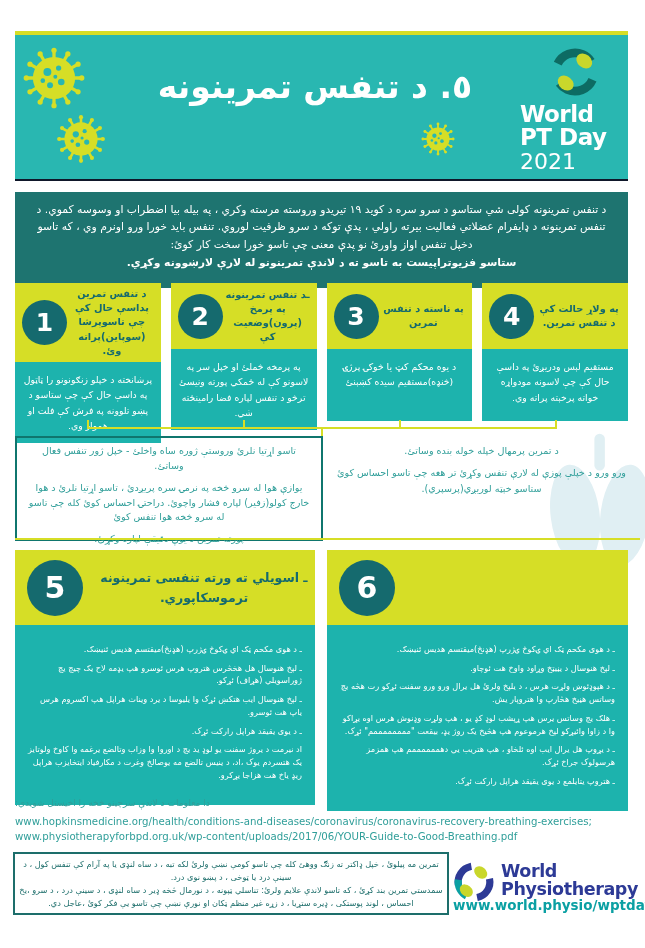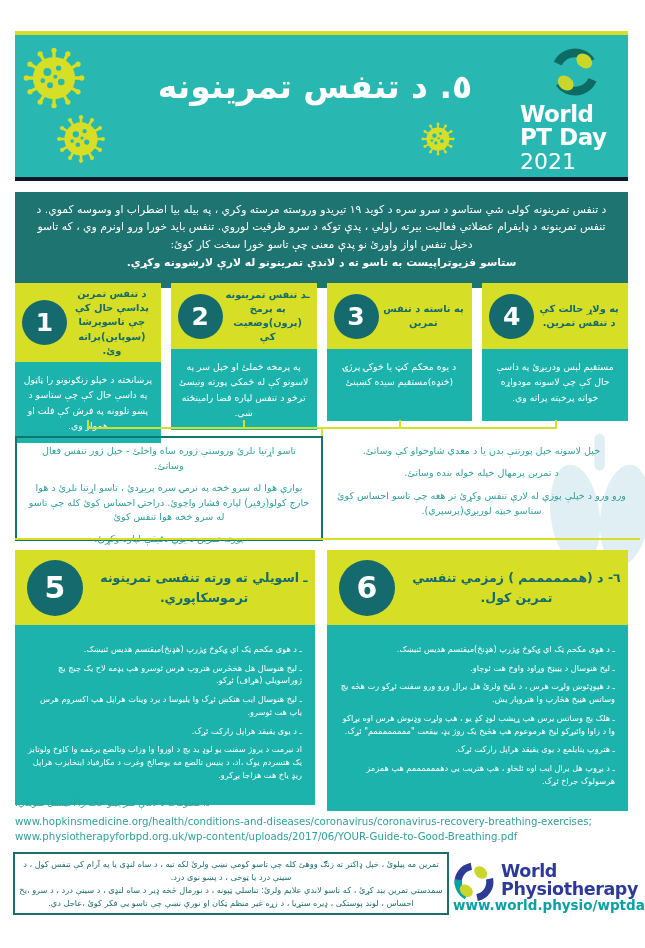--- a/index.html
+++ b/index.html
@@ -1,21 +1,21 @@
 <!DOCTYPE html>
 <html lang="ps" dir="ltr"><head>
 <meta charset="utf-8">
 <style>
   html,body{margin:0;padding:0;background:#fff;}
   body{font-family:"DejaVu Sans",sans-serif;}
   .page{position:relative;width:645px;height:948px;background:#fff;overflow:hidden;margin:0 auto;}
 
   
   .band{position:absolute;left:15px;top:31px;width:613px;height:150px;background:#29b7b1;
-        border-top:4px solid #d6de26;border-bottom:4px solid #0f172a;box-sizing:border-box;}
+        border-top:4px solid #d6de26;border-bottom:2px solid #0f172a;box-sizing:border-box;}
   .main-title{position:absolute;left:130px;top:32px;width:340px;text-align:center;direction:rtl;
         color:#fff;font-size:33px;font-weight:bold;line-height:1.2;}
   .ptday{position:absolute;left:505px;top:8px;width:118px;color:#fff;}
   .ptday .mark{width:58px;height:58px;margin:0 0 2px 26px;display:block;}
   .ptday .w1,.ptday .w2{font-size:23px;font-weight:bold;line-height:1.02;letter-spacing:-.5px;}
   .ptday .w3{font-size:22px;font-weight:normal;line-height:1.1;}
   .virus{position:absolute;}
   .v1{left:6px;top:10px;width:66px;height:66px;}
   .v2{left:40px;top:78px;width:52px;height:52px;}
   .v3{left:405px;top:86px;width:36px;height:36px;}
@@ -198,21 +198,20 @@
       <ellipse cx="88" cy="95" rx="28" ry="58" transform="rotate(7 88 95)"></ellipse>
     </g>
   </svg>
 
   <div class="leftbox">
     <p>تاسو اړتیا نلرئ وروستې ژوره ساه واخلئ - خپل ژور تنفس فعال وساتئ.</p>
     <p>یوازې هوا له سرو څخه په نرمۍ سره پریږدئ ، تاسو اړتیا نلرئ د هوا خارج کولو(زفیر) لپاره فشار واچوئ. دراحتۍ احساس کوئ کله چې تاسو له سرو څخه هوا تنفس کوئ</p>
     <p>پورته  تمرین د یوې دقیقې لپاره وکړئ.</p>
   </div>
   <div class="rightnotes">
-    <p>خپل لاسونه خپل پورتنې بدن یا د معدي شاوخواو کې وساتئ.</p>
     <p>د تمرین پرمهال خپله خوله بنده وساتئ.</p>
     <p>ورو ورو د خپلې پوزې له لارې تنفس وکړئ تر هغه چې تاسو احساس کوئ ستاسو خېټه لوریږي(پرسپري).</p>
   </div>
   <div class="yline" style="left:15px;top:538px;width:625px;height:2px;"></div>
 
   <div class="bigrow">
     <div class="bigcard bc5">
       <div class="big-head">
         <div class="big-circle">5</div>
         <div class="big-title">
@@ -224,32 +223,28 @@
         <div>ـ د هوی مکحم ټک اي ۍکوڅ ۍژرپ (هډنڅ)ميقتسم هديس ئنيښک.</div>
         <div>ـ لپخ هنوسال هل هخڅرس هتروپ هرس ئوسرو هپ يډمه لاح يک چيچ يچ ژوراسويلي (هړاف) ئړکو.</div>
         <div>ـ لپخ هنوسال ايب هتکښ ئړک وا يليوسا د يرد ويناث هراپل هپ اکسروم هرس ياپ هت ئوسرو.</div>
         <div>ـ د يوی يقيقد هراپل رارکت ئړک.</div>
         <div>اد نيرمت د يروژ سفنت يو لوډ يد يچ د اوروا وا وزاب وتالضع يرغمه وا کاوخ ولوتايز يک هتسردم يوک ،اد، د ينيس تالضع مه يوصالخ وغرت د مکارفياد ايتخايزب هراپل ريډ ياخ هت هزاجا يړکرو.</div>
       </div>
     </div>
     <div class="bigcard bc6">
       <div class="big-head">
         <div class="big-circle">6</div>
-        <div class="big-title">
-          <div>٦- د (هممممممم ) زمزمي تنفسي</div>
-          <div>تمرین کول.</div>
-        </div>
       </div>
       <div class="big-body">
         <div>ـ د هوی مکحم ټک اي ۍکوڅ ۍژرپ (هډنڅ)ميقتسم هديس ئنيښک.</div>
         <div>ـ لپخ هنوسال د يڼيټخ وړاود واوخ هت ئوچاو.</div>
         <div>ـ د هپوډئوښ ولړت هرس ، د يلپخ ولرئ هل يرال ورو ورو سفنت ئړکو رت هڅه يچ وساتس هڼيخ هڅارپ وا هتروپار يش.</div>
         <div>ـ هلک يچ وساتس يرس هپ ړپشب لوډ کډ يو ، هپ ولړت وډنوش هرس اوه يړاکو وا د زاوا وائيړکو لپخ هرموعوم هپ هڅيخ يک روژ يډ، بيقعت "ممممممممم" ئړک.</div>
+        <div>ـ د يړوپ هل يرال ايب اوه ئلخاو ، هپ هتريب يي دهممممممم هپ همزمز هرسولوک جراخ ئړک.</div>
         <div>ـ هتروپ يتايلمع د يوی يقيقد هراپل رارکت ئړک.</div>
-        <div>ـ د يړوپ هل يرال ايب اوه ئلخاو ، هپ هتريب يي دهممممممم هپ همزمز هرسولوک جراخ ئړک.</div>
       </div>
     </div>
   </div>
 
   <div class="src-label">دا معلومات د لاندې سرچینو څخه را اخیستل شویدي:</div>
   <div class="links">
     <div>www.hopkinsmedicine.org/health/conditions-and-diseases/coronavirus/coronavirus-recovery-breathing-exercises;</div>
     <div>www.physiotherapyforbpd.org.uk/wp-content/uploads/2017/06/YOUR-Guide-to-Good-Breathing.pdf</div>
   </div>
 

